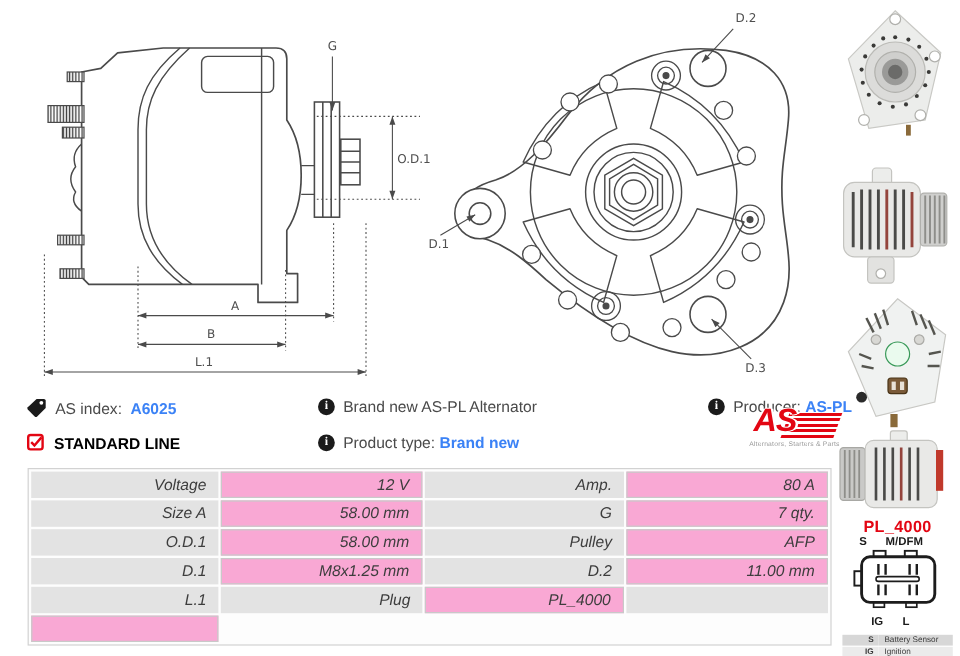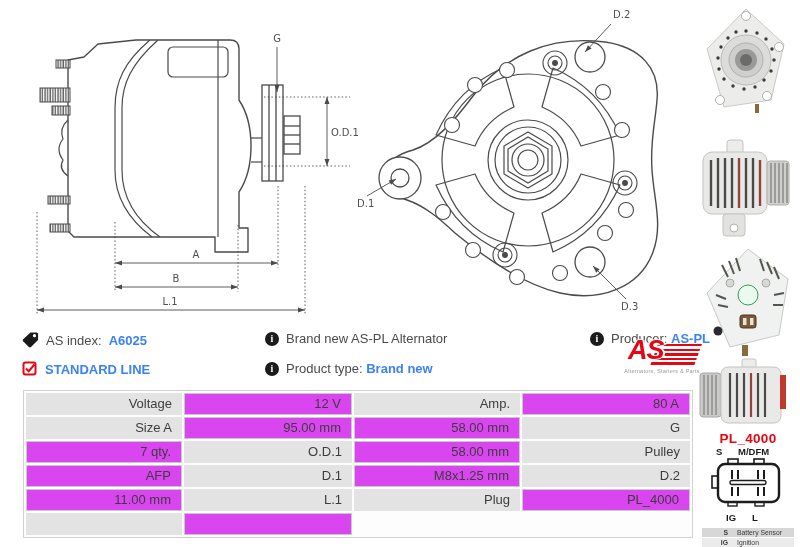--- a/index.html
+++ b/index.html
@@ -2,41 +2,41 @@
 <html><head>
 <meta charset="utf-8">
 <style>
   html,body{margin:0;padding:0;background:#fff;}
   #page{position:relative;width:800px;height:547px;background:#fff;overflow:hidden;
         font-family:"Liberation Sans",sans-serif;color:#3d3d3d;}
   .abs{position:absolute;}
   
   .inforow{position:absolute;display:flex;align-items:center;gap:7px;font-size:13px;color:#4a4a4a;white-space:nowrap;}
   .inforow b{color:#3b82f6;}
-  .red-bold{color:#3b82f6;font-weight:bold;}
+  .red-bold{color:#000000;font-weight:bold;}
   .info-ico{width:14px;height:14px;border-radius:50%;background:#1b1b1b;color:#fff;
             display:inline-flex;align-items:center;justify-content:center;
             font-size:10px;font-weight:bold;font-family:"Liberation Serif",serif;flex:0 0 auto;}
   
   .logo{position:absolute;left:620px;top:341px;width:84px;height:42px;}
   .logo .stripes{position:absolute;left:34px;top:3px;width:44px;height:22px;
         background:repeating-linear-gradient(180deg,#e30613 0 2.4px,#fff 2.4px 4.6px);
         transform:skewX(-20deg);}
   .logo .as{position:absolute;left:8px;top:-6px;font-size:27px;font-style:italic;font-weight:900;
         color:#e30613;letter-spacing:-1px;
         text-shadow:-2px 0 0 #fff,2px 0 0 #fff,0 1px 0 #fff,0 -1px 0 #fff;}
   .logo .tag{position:absolute;left:0;top:27px;width:84px;text-align:center;
         font-size:5.6px;color:#9a9a9a;letter-spacing:.2px;}
   
   .spec-table{position:absolute;left:23px;top:390px;width:664px;border:1px solid #d2d2d2;
         background:#fdfdfd;padding:2px;display:grid;
         grid-template-columns:156px 1fr 166px 1fr;gap:2px;}
-  .cell{font-size:13px;text-align:right;padding-right:10px;color:#3d3d3d;overflow:hidden;}
+  .cell{font-size:13px;text-align:right;padding-right:10px;color:#3d3d3d;overflow:hidden;font-style:italic;}
   .lbl{background:#e3e3e3;height:22px;line-height:22px;}
-  .val{background:#d946ef;border:1px solid #c9c9c9;height:20px;line-height:20px;}
+  .val{background:#f9a8d4;border:1px solid #c9c9c9;height:20px;line-height:20px;}
   
   .plugbox{position:absolute;left:700px;top:431px;width:96px;text-align:center;}
   .plug-name{font-size:13.5px;font-weight:bold;color:#e30613;letter-spacing:.3px;}
   .pinrow{position:relative;height:12px;font-size:9.5px;font-weight:bold;color:#1a1a1a;}
   .pinrow span{position:absolute;top:0;}
   .legend{width:92px;margin:3px auto 0;border-collapse:separate;border-spacing:0 1px;}
   .legend td{font-size:6.8px;height:9px;line-height:9px;padding:0;color:#3a3a3a;text-align:left;}
   .legend .pin{width:26px;text-align:right;padding-right:4px;font-weight:bold;}
   .legend tr.odd td{background:#d7d7d7;}
   .legend tr.even td{background:#ebebeb;}
@@ -321,21 +321,20 @@
     <div class="tag">Alternators, Starters &amp; Parts</div>
   </div>
 
   <div class="spec-table">
     <div class="cell lbl">Voltage</div>
     <div class="cell val">12 V</div>
     <div class="cell lbl">Amp.</div>
     <div class="cell val">80 A</div>
 
     <div class="cell lbl">Size A</div>
-    <div class="cell val">95.00 mm</div>
     <div class="cell val">58.00 mm</div>
 
     <div class="cell lbl">G</div>
     <div class="cell val">7 qty.</div>
     <div class="cell lbl">O.D.1</div>
     <div class="cell val">58.00 mm</div>
 
     <div class="cell lbl">Pulley</div>
     <div class="cell val">AFP</div>
     <div class="cell lbl">D.1</div>

